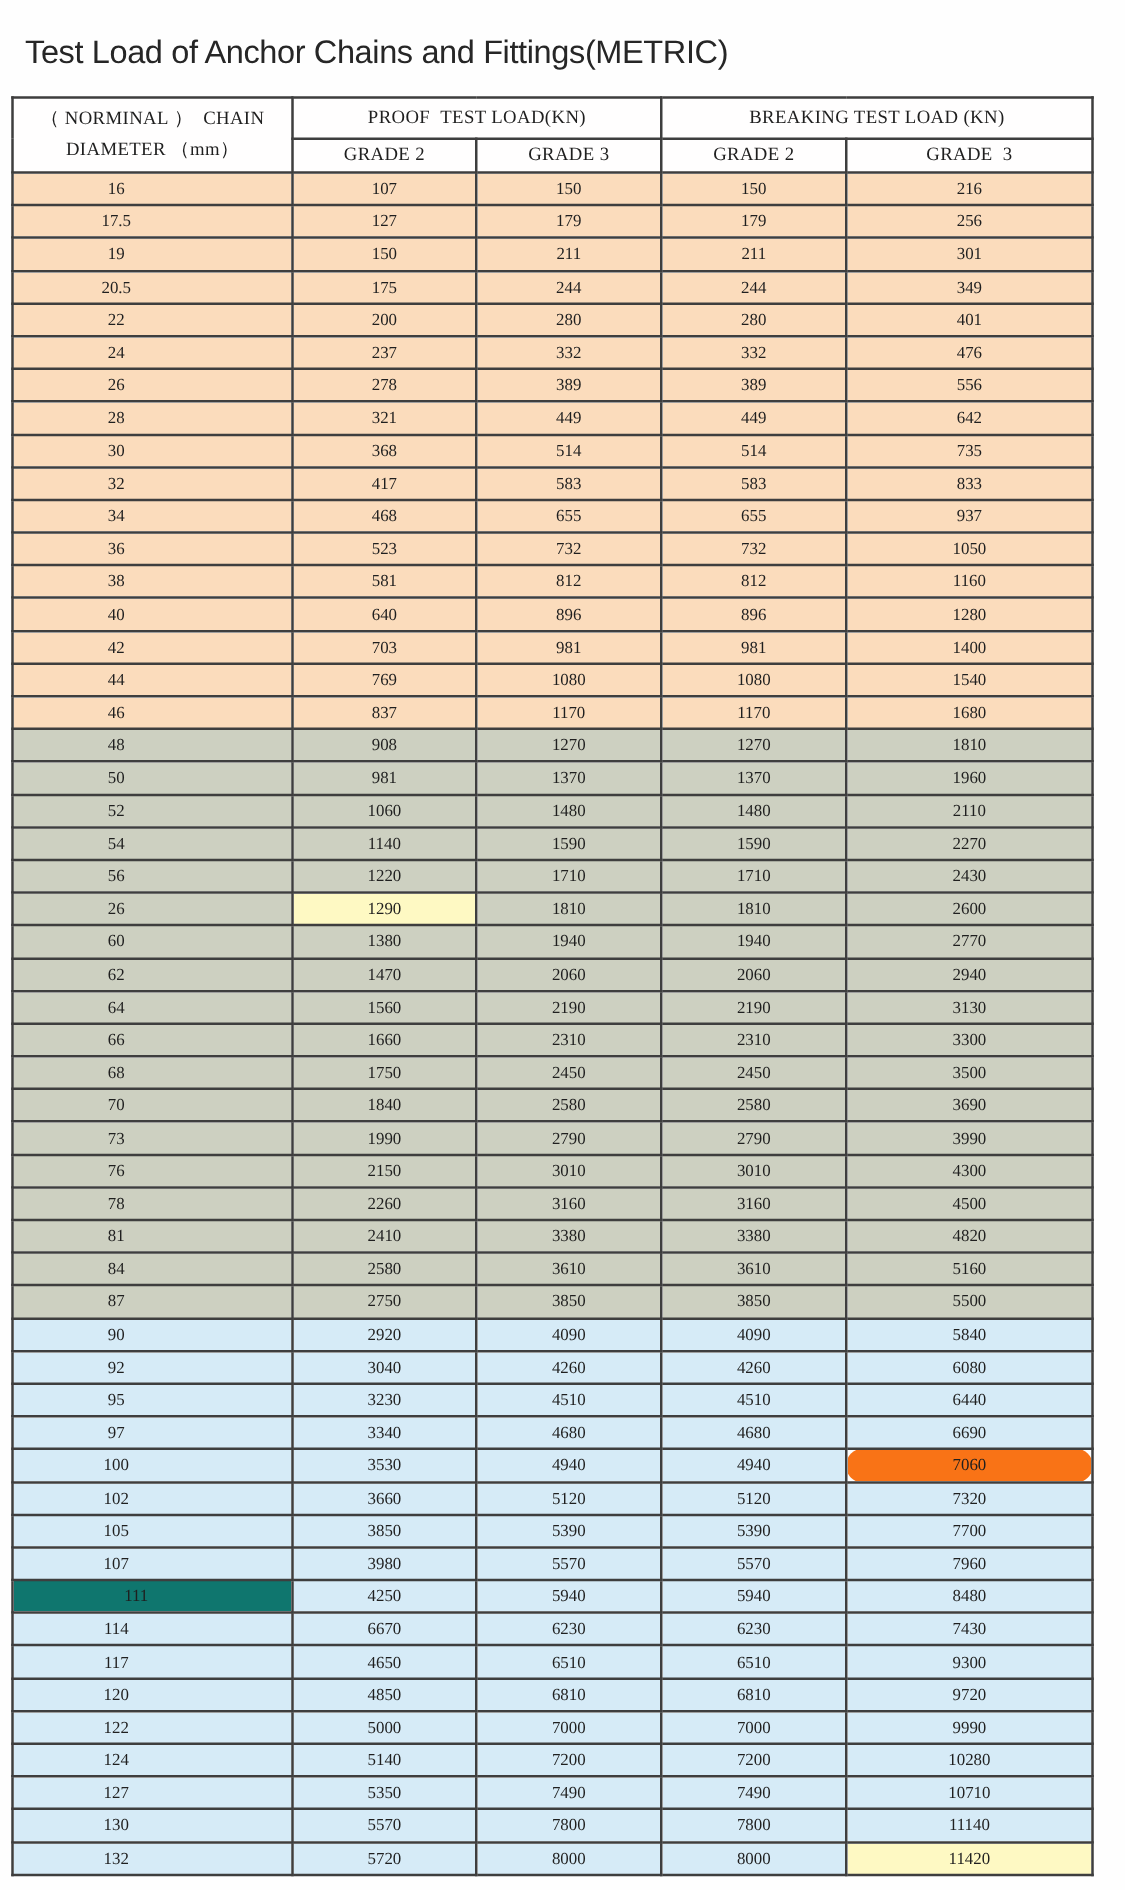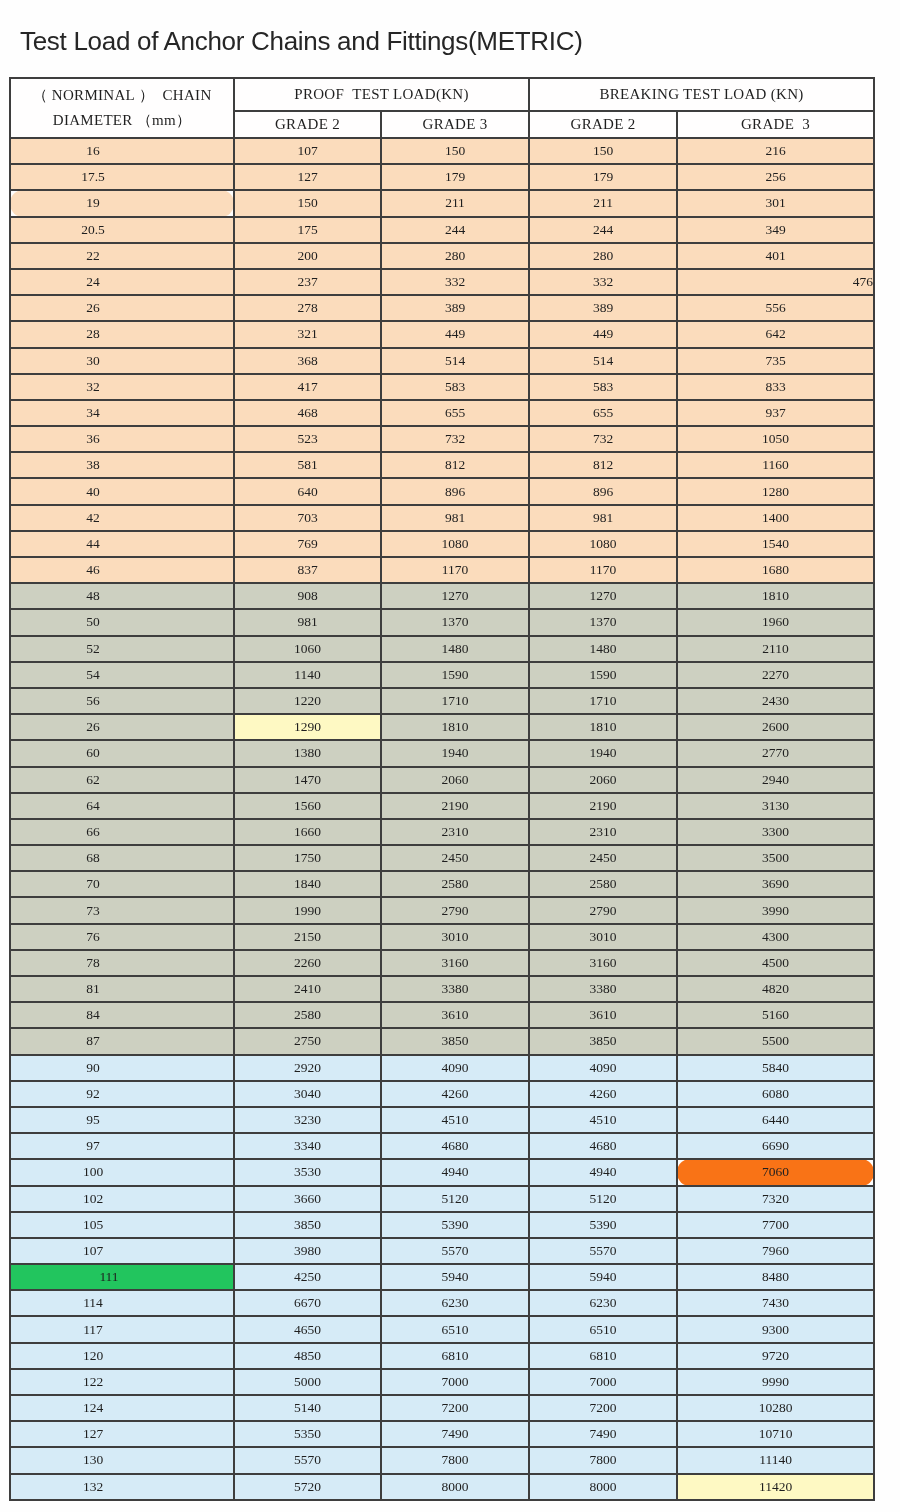--- a/index.html
+++ b/index.html
@@ -99,21 +99,21 @@
         <td style="background: rgb(251, 220, 188);">216</td>
       </tr>
       <tr>
         <td class="diam" style="background: rgb(251, 220, 188);">17.5</td>
         <td style="background: rgb(251, 220, 188);">127</td>
         <td style="background: rgb(251, 220, 188);">179</td>
         <td style="background: rgb(251, 220, 188);">179</td>
         <td style="background: rgb(251, 220, 188);">256</td>
       </tr>
       <tr>
-        <td class="diam" style="background: rgb(251, 220, 188); border-radius: 13px;">19</td>
+        <td class="diam" style="background: rgb(251, 220, 188);">19</td>
         <td style="background: rgb(251, 220, 188);">150</td>
         <td style="background: rgb(251, 220, 188);">211</td>
         <td style="background: rgb(251, 220, 188);">211</td>
         <td style="background: rgb(251, 220, 188);">301</td>
       </tr>
       <tr>
         <td class="diam" style="background: rgb(251, 220, 188);">20.5</td>
         <td style="background: rgb(251, 220, 188);">175</td>
         <td style="background: rgb(251, 220, 188);">244</td>
         <td style="background: rgb(251, 220, 188);">244</td>
@@ -124,21 +124,21 @@
         <td style="background: rgb(251, 220, 188);">200</td>
         <td style="background: rgb(251, 220, 188);">280</td>
         <td style="background: rgb(251, 220, 188);">280</td>
         <td style="background: rgb(251, 220, 188);">401</td>
       </tr>
       <tr>
         <td class="diam" style="background: rgb(251, 220, 188);">24</td>
         <td style="background: rgb(251, 220, 188);">237</td>
         <td style="background: rgb(251, 220, 188);">332</td>
         <td style="background: rgb(251, 220, 188);">332</td>
-        <td style="background: rgb(251, 220, 188); text-align: right;">476</td>
+        <td style="background: rgb(251, 220, 188);">476</td>
       </tr>
       <tr>
         <td class="diam" style="background: rgb(251, 220, 188);">26</td>
         <td style="background: rgb(251, 220, 188);">278</td>
         <td style="background: rgb(251, 220, 188);">389</td>
         <td style="background: rgb(251, 220, 188);">389</td>
         <td style="background: rgb(251, 220, 188);">556</td>
       </tr>
       <tr>
         <td class="diam" style="background: rgb(251, 220, 188);">28</td>
@@ -386,21 +386,21 @@
         <td style="background: rgb(214, 235, 247);">7700</td>
       </tr>
       <tr>
         <td class="diam" style="background: rgb(214, 235, 247);">107</td>
         <td style="background: rgb(214, 235, 247);">3980</td>
         <td style="background: rgb(214, 235, 247);">5570</td>
         <td style="background: rgb(214, 235, 247);">5570</td>
         <td style="background: rgb(214, 235, 247);">7960</td>
       </tr>
       <tr>
-        <td class="diam" style="background: #22c55e; padding-left: 32px;">111</td>
+        <td class="diam" style="background: #0f766e; padding-left: 32px;">111</td>
         <td style="background: rgb(214, 235, 247);">4250</td>
         <td style="background: rgb(214, 235, 247);">5940</td>
         <td style="background: rgb(214, 235, 247);">5940</td>
         <td style="background: rgb(214, 235, 247);">8480</td>
       </tr>
       <tr>
         <td class="diam" style="background: rgb(214, 235, 247);">114</td>
         <td style="background: rgb(214, 235, 247);">6670</td>
         <td style="background: rgb(214, 235, 247);">6230</td>
         <td style="background: rgb(214, 235, 247);">6230</td>

